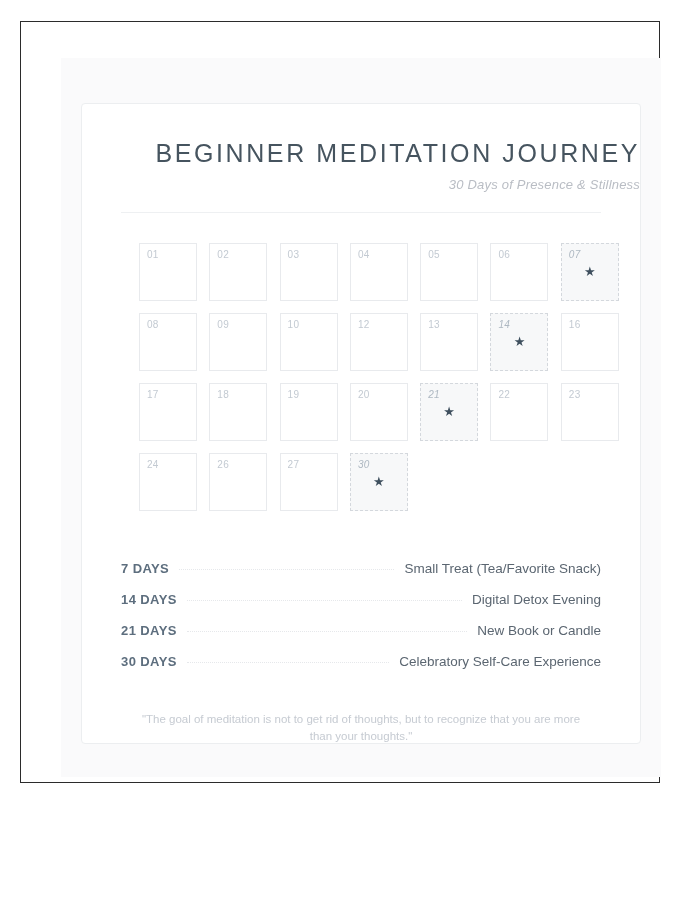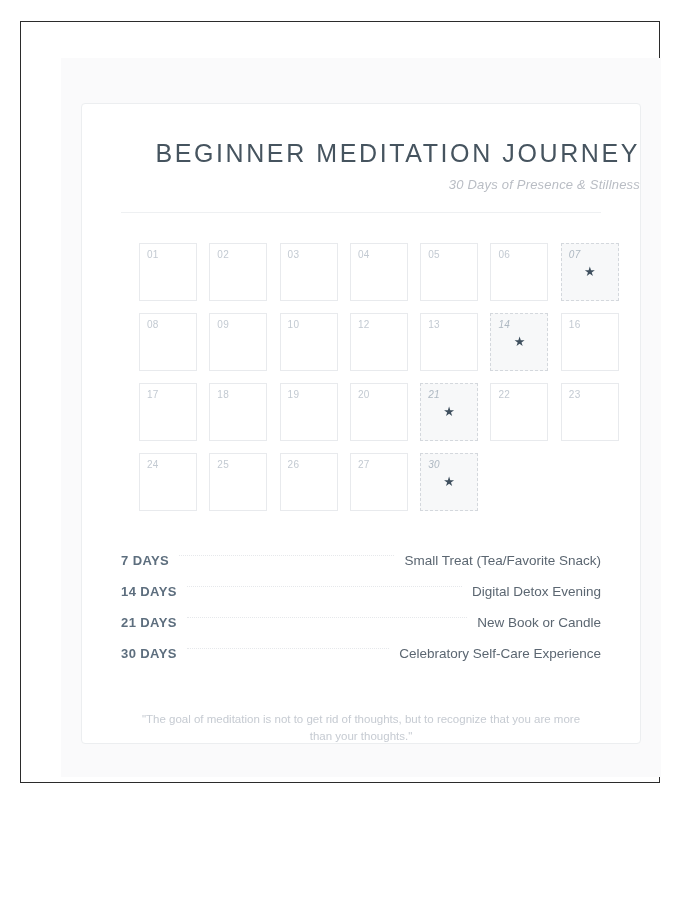--- a/index.html
+++ b/index.html
@@ -120,21 +120,21 @@
     line-height: 1;
   }
 
   
   .rewards {
     margin: 42px auto 0 auto;
     width: 480px;
   }
   .reward-row {
     display: flex;
-    align-items: flex-start;
+    align-items: center;
     height: 31px;
   }
   .reward-label {
     font-size: 13px;
     font-weight: bold;
     color: #5d6e7e;
     letter-spacing: 0.4px;
     white-space: nowrap;
   }
   .leader {
@@ -243,23 +243,20 @@
       <div class="cell">
         <span class="daynum">22</span>
       </div>
       <div class="cell">
         <span class="daynum">23</span>
       </div>
       <div class="cell">
         <span class="daynum">24</span>
       </div>
       <div class="cell">
-        <span class="daynum">25</span>
-      </div>
-      <div class="cell">
         <span class="daynum">26</span>
       </div>
       <div class="cell">
         <span class="daynum">27</span>
       </div>
       <div class="cell milestone">
         <span class="daynum">30</span>
         <span class="star">★</span>
       </div>
     </div>

